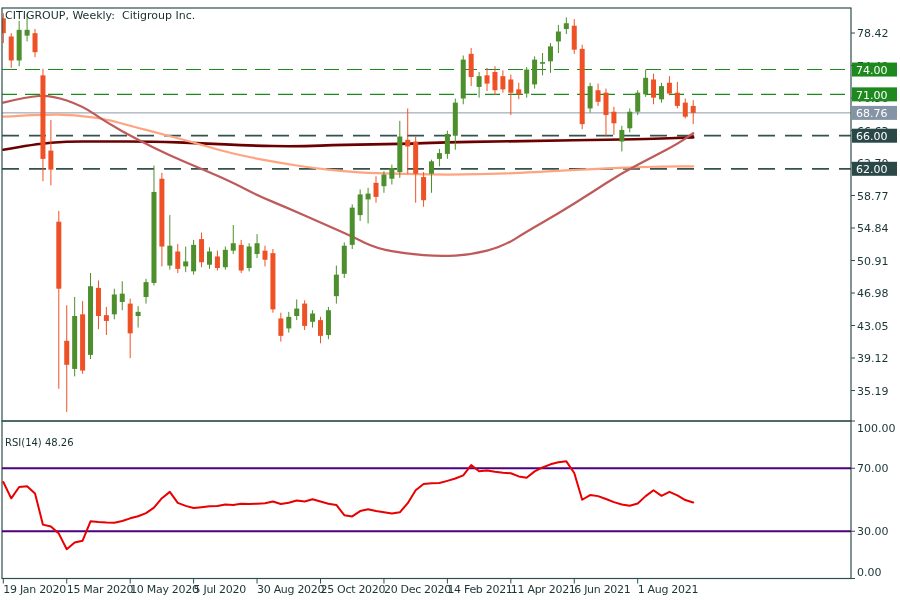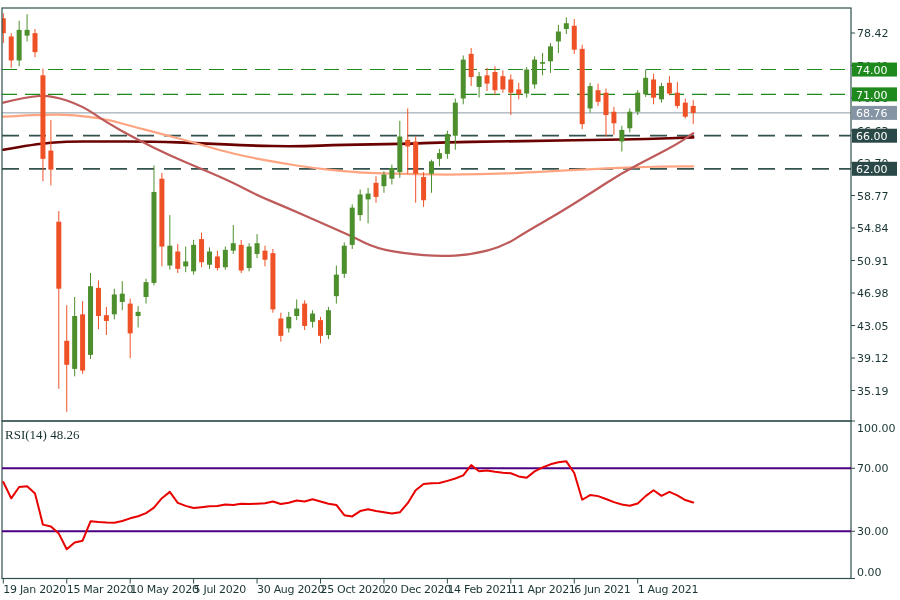--- a/index.html
+++ b/index.html
@@ -5,30 +5,31 @@
   html,body{margin:0;padding:0;background:#e8e8e8;}
   .chart-window{
     position:relative;width:900px;height:600px;background:#ffffff;
     font-family:"DejaVu Sans","Liberation Sans",sans-serif;overflow:hidden;
   }
   .chart-title{
     position:absolute;left:5px;top:9px;font-size:11px;color:#15302f;
     white-space:pre;letter-spacing:0px;z-index:3;
   }
   .rsi-label{
-    position:absolute;left:5px;top:427px;font-size:13px;color:#15302f;
-    white-space:pre;z-index:3;font-family:Liberation Serif, serif;
+    position:absolute;left:5px;top:437px;font-size:10px;color:#15302f;
+    white-space:pre;z-index:3;
   }
   svg{position:absolute;left:0;top:0;}
   text{font-family:"DejaVu Sans","Liberation Sans",sans-serif;}
 </style>
 </head>
 <body>
 
 <div class="chart-window">
+  <div class="chart-title">CITIGROUP, Weekly:  Citigroup Inc.</div>
   <div class="rsi-label">RSI(14) 48.26</div>
   <svg id="chart-svg" width="900" height="600">
       <defs>
         <clipPath id="mainClip">
           <rect x="2" y="8" width="849" height="413"></rect>
         </clipPath>
       </defs>
       <g clip-path="url(#mainClip)">
         <line x1="2" y1="69.55340000000001" x2="851" y2="69.55340000000001" stroke="#1E8A1E" stroke-width="1.1" stroke-dasharray="15,8"></line>
         <line x1="2" y1="94.36340000000001" x2="851" y2="94.36340000000001" stroke="#1E8A1E" stroke-width="1.1" stroke-dasharray="15,8"></line>

